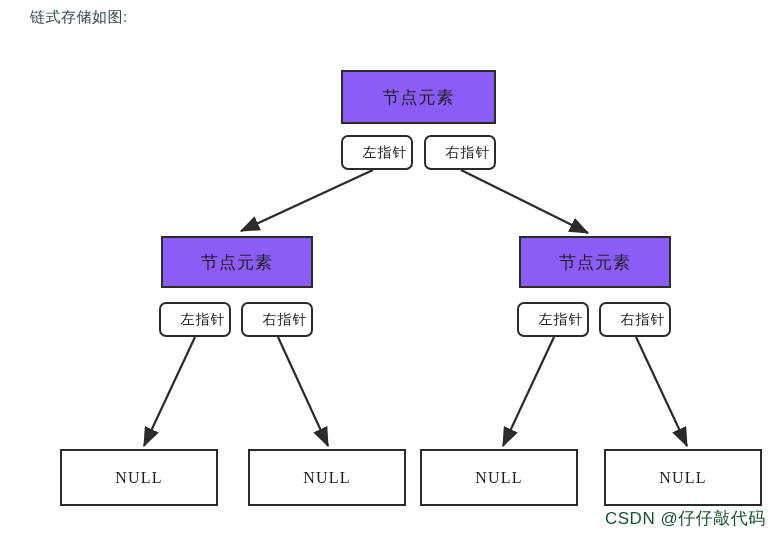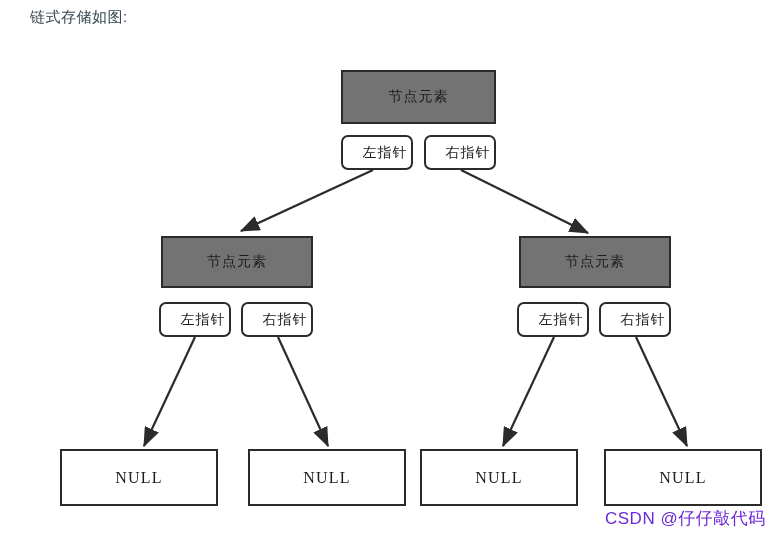--- a/index.html
+++ b/index.html
@@ -32,26 +32,26 @@
     position: absolute;
     left: 0;
     top: 0;
     width: 775px;
     height: 534px;
   }
   .node-box {
     position: absolute;
     box-sizing: border-box;
     border: 2px solid #2b2b2b;
-    background: #737373;
+    background: #8b5cf6;
     display: flex;
     align-items: center;
     justify-content: center;
     font-family: "Liberation Serif", serif;
-    font-size: 14px;
+    font-size: 17px;
     color: #1d1d1d;
     letter-spacing: 1px;
   }
   .ptr-box {
     position: absolute;
     box-sizing: border-box;
     border: 2px solid #2b2b2b;
     border-radius: 7px;
     background: #ffffff;
     display: flex;
@@ -73,21 +73,21 @@
     justify-content: center;
     font-family: "Liberation Serif", serif;
     font-size: 16px;
     color: #1d1d1d;
     letter-spacing: 1.2px;
   }
   .watermark {
     position: absolute;
     font-family: "Liberation Sans", sans-serif;
     font-size: 17px;
-    color: #6d28d9;
+    color: #14532d;
     white-space: nowrap;
     letter-spacing: 0.5px;
   }
 </style>
 </head>
 <body>
 
 <div id="page">
 
   <div class="caption">链式存储如图:</div>

